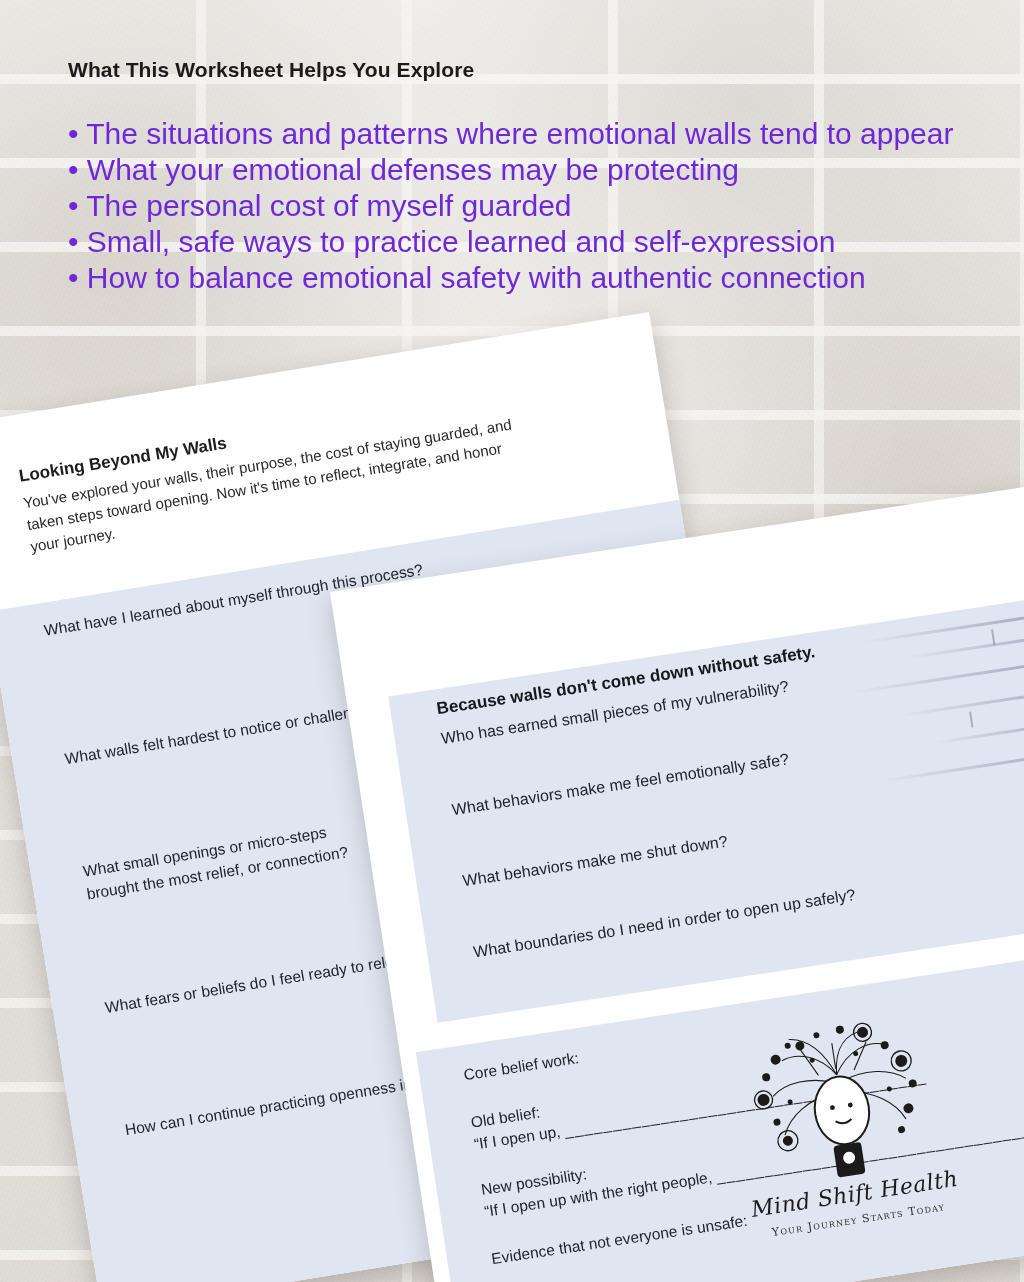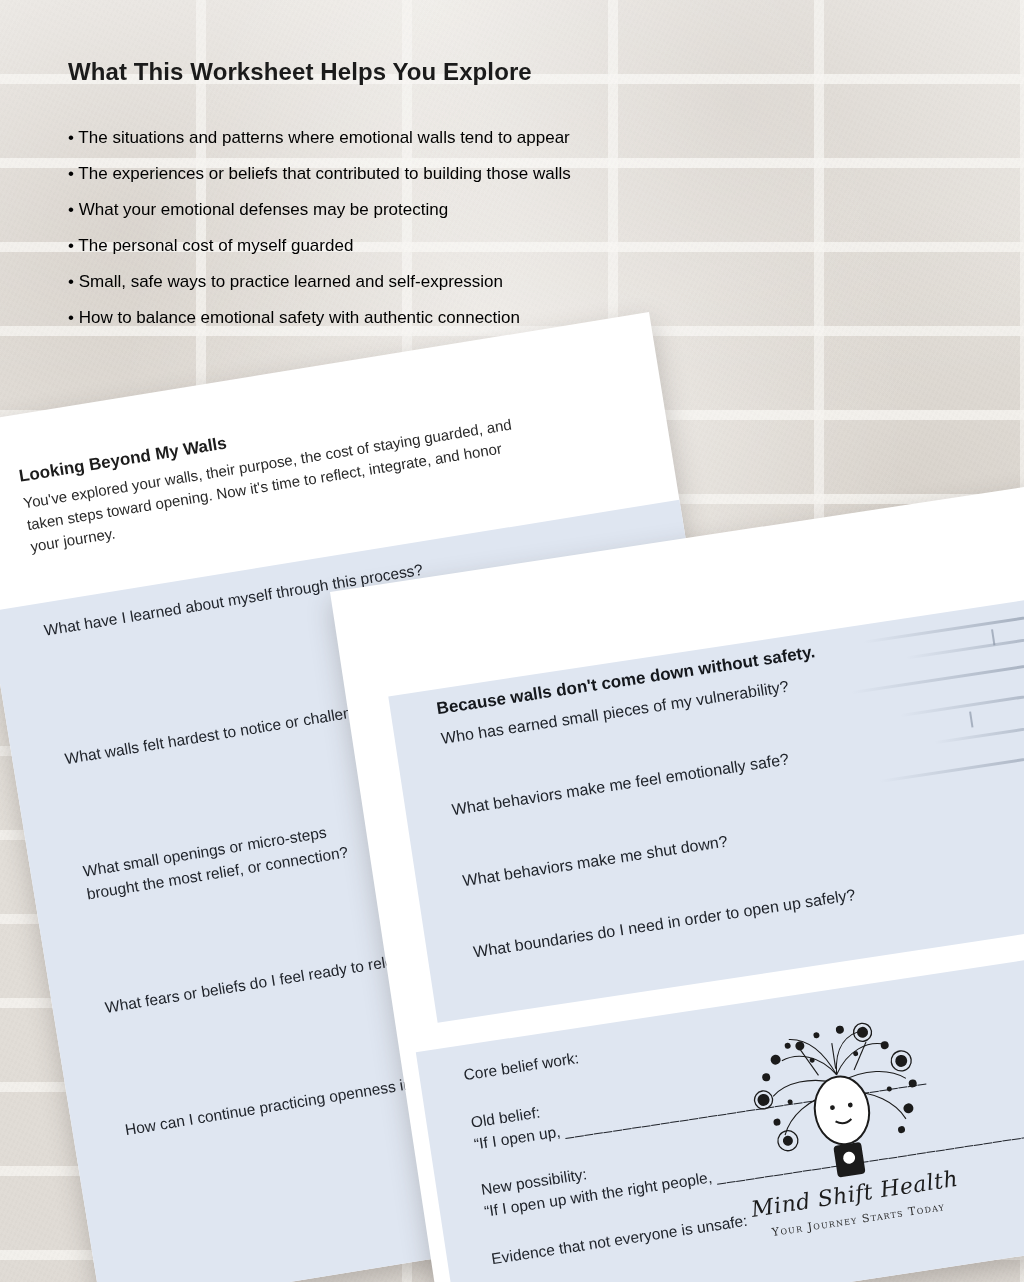--- a/index.html
+++ b/index.html
@@ -62,35 +62,35 @@
   }
 
   
   .intro {
     position: absolute;
     left: 68px;
     top: 58px;
     width: 900px;
   }
   .intro-title {
-    font-size: 24px;
+    font-size: 21px;
     font-weight: bold;
     color: #1b1b1b;
     letter-spacing: 0.1px;
     margin: 0 0 34px 0;
   }
   .bullet-list {
     list-style: none;
     margin: 0;
     padding: 0;
   }
   .bullet-list li {
-    font-size: 17px;
+    font-size: 30px;
     line-height: 36px;
-    color: #000000;
+    color: #6d28d9;
     white-space: nowrap;
   }
 
   
   .sheet {
     position: absolute;
     background: #ffffff;
     box-shadow: 0 10px 26px rgba(60,55,50,0.26);
   }
 
@@ -256,21 +256,20 @@
 <body>
 
 <div class="bg-wall"></div>
 <div class="bg-grain"></div>
 <div class="bg-vignette"></div>
 
 <div class="intro">
   <h1 class="intro-title">What This Worksheet Helps You Explore</h1>
   <ul class="bullet-list">
     <li>• The situations and patterns where emotional walls tend to appear</li>
-    <li>• The experiences or beliefs that contributed to building those walls</li>
     <li>• What your emotional defenses may be protecting</li>
     <li>• The personal cost of myself guarded</li>
     <li>• Small, safe ways to practice learned and self-expression</li>
     <li>• How to balance emotional safety with authentic connection</li>
   </ul>
 </div>
 
 <div class="sheet sheet-back">
   <div class="back-band band"></div>
   <div class="inner">

